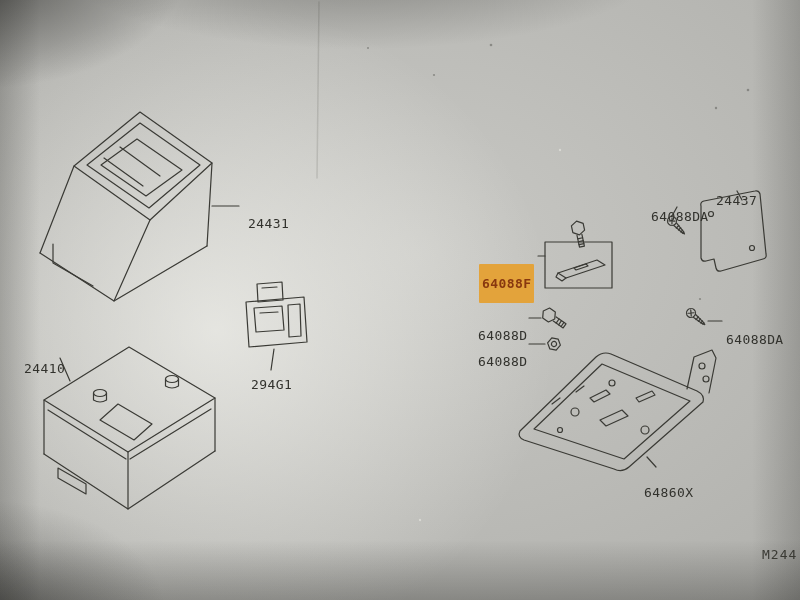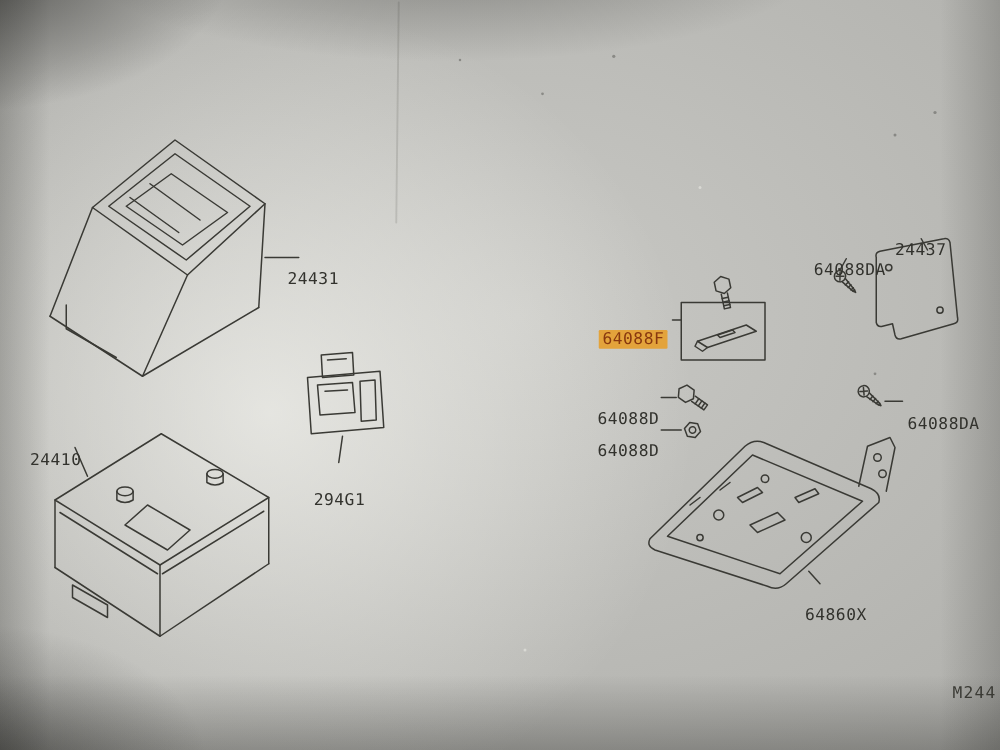--- a/index.html
+++ b/index.html
@@ -22,21 +22,21 @@
     fill:none; stroke:var(--line,#3a3a35); stroke-width:1.2;
     stroke-linejoin:round; stroke-linecap:round;
   }
   .art .speck { fill:#4c4c46; stroke:none; opacity:.45; }
   .art .speck-light { fill:#f2f2ec; stroke:none; opacity:.5; }
   .art .faint { stroke:rgba(50,50,46,0.14); stroke-width:1.5; }
   .part-label {
     position:absolute; font-size:13px; line-height:15px; letter-spacing:.4px;
     color:#32322d; white-space:nowrap;margin-top:17px;
   }
-  .part-label.highlighted { padding:0 3px; border-radius:1px; }
+  .part-label.highlighted { padding:12px 3px; border-radius:1px;font-weight:bold; }
   .sheet-code { position:absolute; font-size:13px; letter-spacing:1px; color:#3a3a34; white-space:nowrap; }
 </style>
 </head>
 <body>
 
 <div class="screen">
 
   <svg class="art" width="800" height="600" viewBox="0 0 800 600" style="--line: #3a3a35;">
 
     <g>
@@ -164,25 +164,25 @@
       <path d="M600,420 L622,410 L628,416 L606,426 Z"></path>
       <path d="M636,398 L652,391 L655,395 L639,402 Z"></path>
       <path d="M552,404 L560,398 M576,392 L584,386"></path>
       <path d="M687,389 L694,357 L712,350 L716,358 L709,393"></path>
       <circle cx="702" cy="366" r="3"></circle>
       <circle cx="706" cy="379" r="3"></circle>
       <path d="M656,467 L647,457"></path>
     </g>
   </svg>
 
-  <div class="part-label" style="left:230px;top:199px">24431</div>
+  <div class="part-label" style="left:248px;top:199px">24431</div>
 
   <div class="part-label" style="left:24px;top:344px">24410</div>
 
-  <div class="part-label" style="left:251px;top:376px">294G1</div>
+  <div class="part-label" style="left:251px;top:360px">294G1</div>
 
   <div class="part-label highlighted" style="left: 479px; top: 247px; background: rgb(227, 163, 59); color: rgb(136, 56, 15);">64088F</div>
 
   <div class="part-label" style="left:651px;top:192px">64088DA</div>
 
   <div class="part-label" style="left:716px;top:176px">24437</div>
 
   <div class="part-label" style="left:478px;top:311px">64088D</div>
 
   <div class="part-label" style="left:478px;top:337px">64088D</div>

